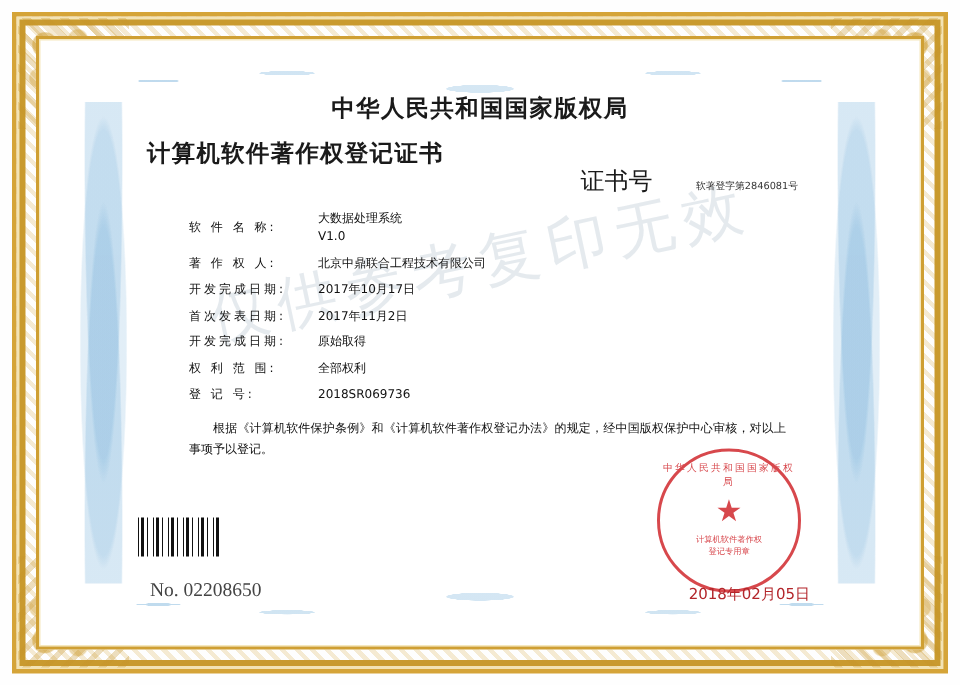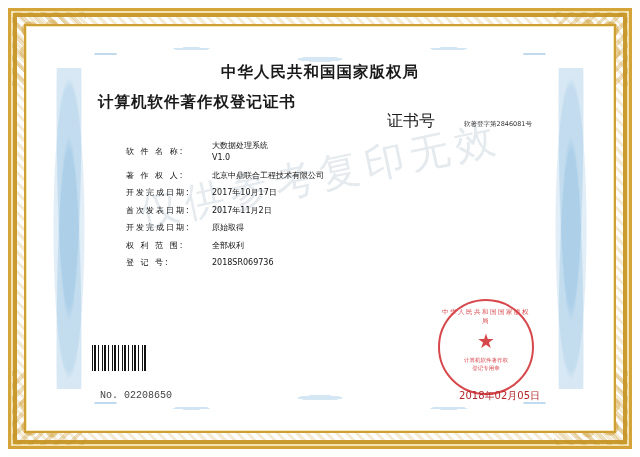--- a/index.html
+++ b/index.html
@@ -120,22 +120,22 @@
     font-size:8px;line-height:1.75;color:#111;text-align:justify;
     text-indent:16px;
   }
 
   
   .barcode{
     position:absolute;left:40px;bottom:58px;width:56px;height:26px;
     background:repeating-linear-gradient(90deg,#111 0 1px,#fff 1px 2px,#111 2px 4px,#fff 4px 6px,#111 6px 7px,#fff 7px 10px);
   }
   .docno{
-    position:absolute;left:36px;bottom:28px;font-size:10px;color:#444;
-    font-family:Liberation Mono, monospace;
+    position:absolute;left:36px;bottom:28px;font-size:13px;color:#444;
+    font-family:Liberation Serif, serif;
     padding-left:12px;
   }
 
   
   .seal{
     position:absolute;right:54px;bottom:34px;
     width:92px;height:92px;border-radius:50%;
     border:2.4px solid #cf2026;
     color:#cf2026;
     opacity:.82;
@@ -227,20 +227,21 @@
           <div class="val">全部权利</div>
         </div>
 
         <div class="row">
           <div class="lbl">登 记 号:</div>
           <div class="val">2018SR069736</div>
         </div>
 
       </div>
 
+      <div class="para">根据《计算机软件保护条例》和《计算机软件著作权登记办法》的规定，经中国版权保护中心审核，对以上事项予以登记。</div>
     </div>
 
     <div class="barcode"></div>
     <div class="docno">No. 02208650</div>
 
     <div class="seal">
       <div class="seal-top">中华人民共和国国家版权局</div>
       <div class="star"></div>
       <div class="seal-mid">
         <div>计算机软件著作权</div>

